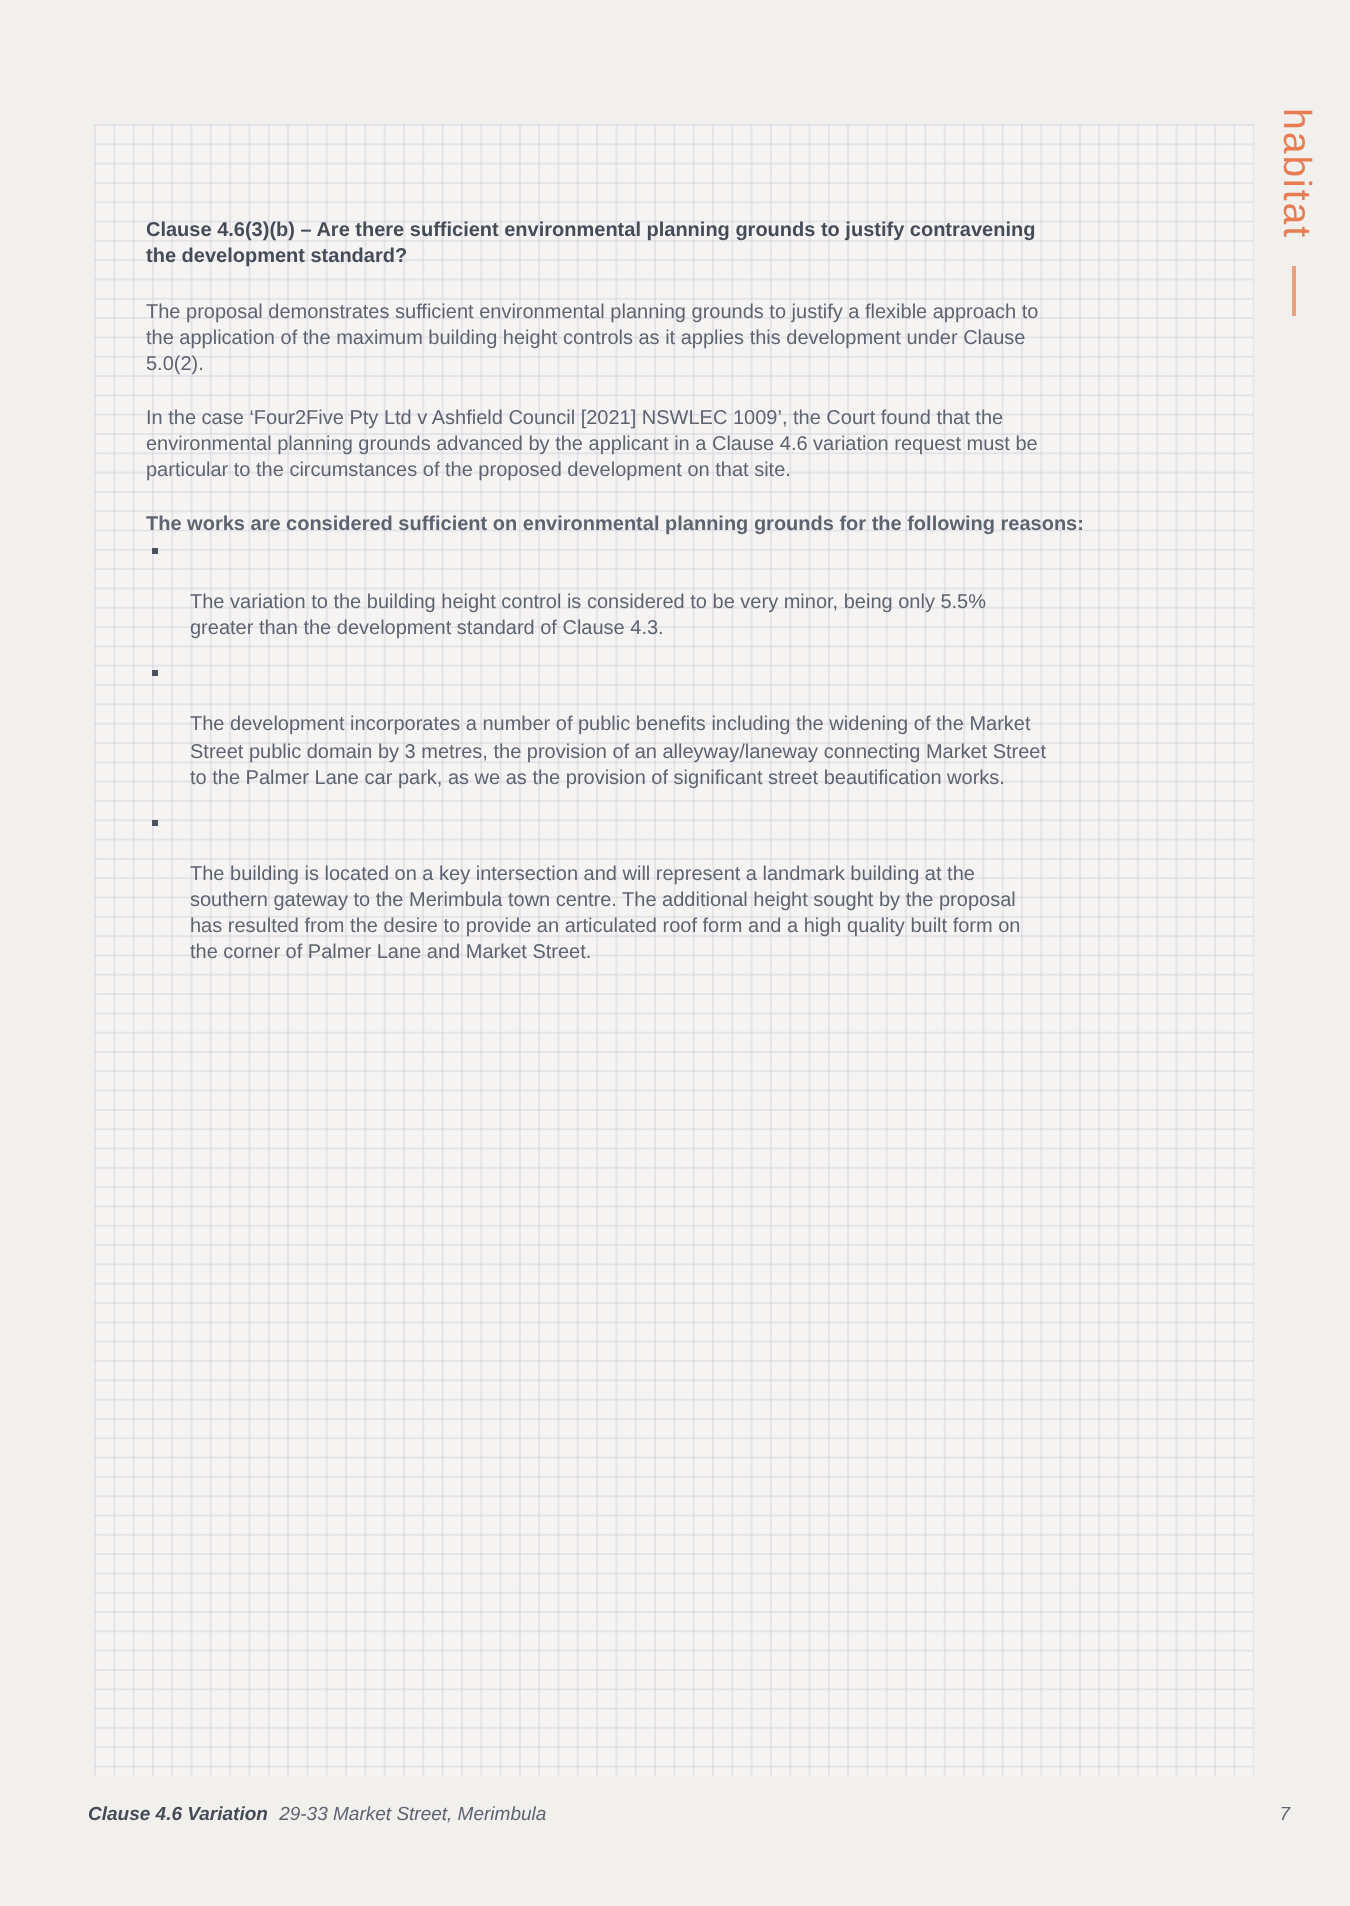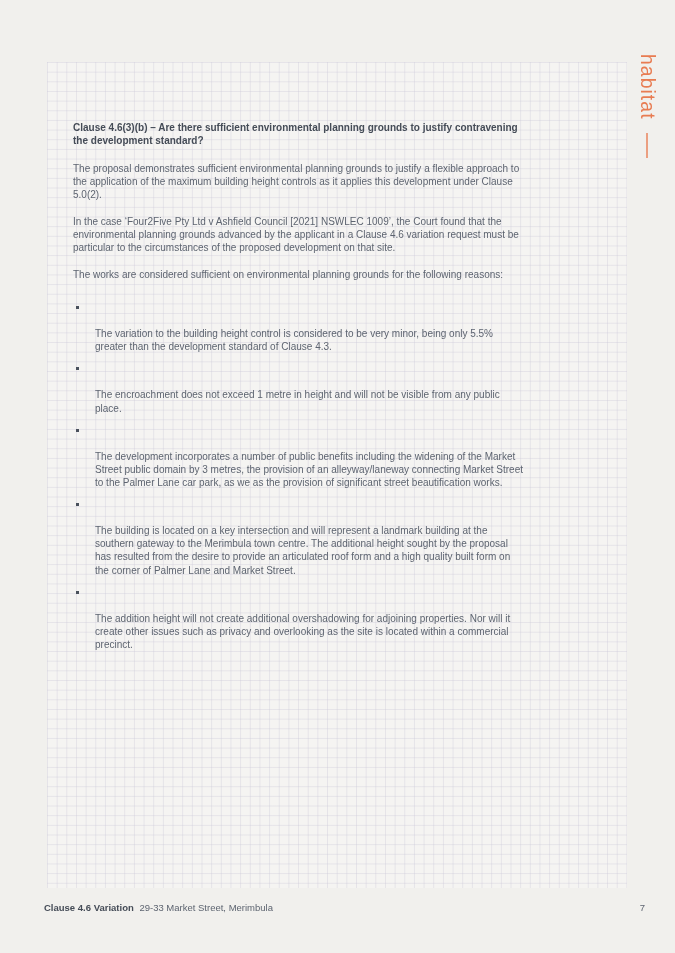--- a/index.html
+++ b/index.html
@@ -42,47 +42,48 @@
     position: absolute;
     left: 73px; top: 109px; width: 517px;
     color: #5d6470;
     font-size: 10px;
     line-height: 13.1px;
   }
   .content h1 {
     font-size: 10px;
     font-weight: bold;
     color: #454c57;
-    margin: 12px 0 15px 0;
+    margin: 0 0 15px 0;
     white-space: pre-line;
   }
   .content p {
     margin: 0 0 13.5px 0;
     white-space: pre-line;
   }
-  .content p.intro { margin-bottom: 20px; }
+  .content p.intro { margin-bottom: 0; font-weight: bold; }
   ul.bullets { list-style: none; margin: 0; padding: 0; }
   ul.bullets li {
     position: relative;
     padding-left: 22px;
     margin-bottom: 9px;
     white-space: pre-line;
   }
   .marker {
     position: absolute;
     left: 3px; top: 5px;
     width: 3px; height: 3px;
     background: #4a515c;
   }
   .footer {
     position: absolute;
     left: 44px; right: 30px; top: 902px;
     display: flex; justify-content: space-between; align-items: baseline;
     font-size: 9.5px;
     color: #5d6470;
+    font-style: italic;
   }
   .f-bold { font-weight: bold; color: #454c57; }
   .f-normal { margin-left: 3px; }
 </style>
 </head>
 <body>
 
 <div class="page">
 
   <div class="grid-area"></div>
@@ -106,49 +107,38 @@
     <ul class="bullets">
 
         <li>
           <span class="marker"></span>
           <span class="li-text">The variation to the building height control is considered to be very minor, being only 5.5%
 greater than the development standard of Clause 4.3.</span>
         </li>
 
 
 
-        <li>
-          <span class="marker"></span>
-          <span class="li-text">The encroachment does not exceed 1 metre in height and will not be visible from any public
-place.</span>
-        </li>
 
 
         <li>
           <span class="marker"></span>
           <span class="li-text">The development incorporates a number of public benefits including the widening of the Market
 Street public domain by 3 metres, the provision of an alleyway/laneway connecting Market Street
 to the Palmer Lane car park, as we as the provision of significant street beautification works.</span>
         </li>
 
 
         <li>
           <span class="marker"></span>
           <span class="li-text">The building is located on a key intersection and will represent a landmark building at the
 southern gateway to the Merimbula town centre. The additional height sought by the proposal
 has resulted from the desire to provide an articulated roof form and a high quality built form on
 the corner of Palmer Lane and Market Street.</span>
         </li>
 
-        <li>
-          <span class="marker"></span>
-          <span class="li-text">The addition height will not create additional overshadowing for adjoining properties. Nor will it
-create other issues such as privacy and overlooking as the site is located within a commercial
-precinct.</span>
-        </li>
 
 
       </ul>
   </div>
 
   <div class="footer">
     <div class="footer-left">
       <span class="f-bold">Clause 4.6 Variation</span>
       <span class="f-normal">29-33 Market Street, Merimbula</span>
     </div>

